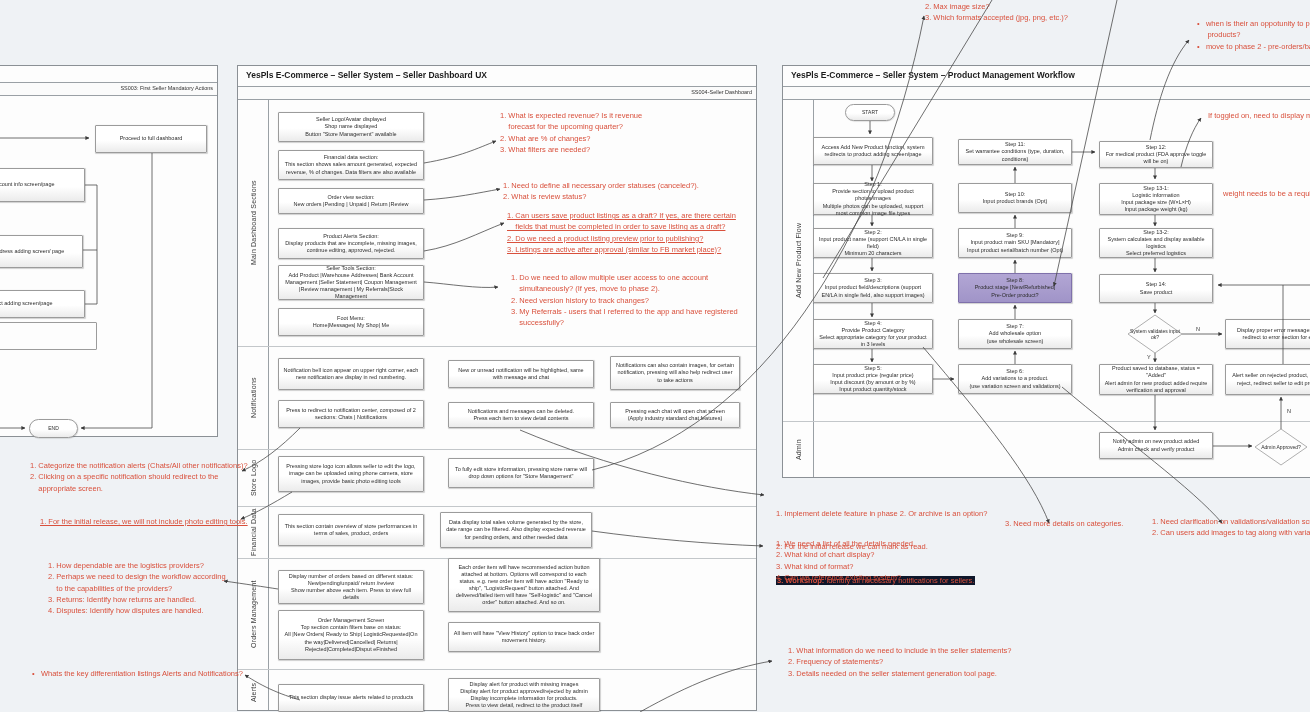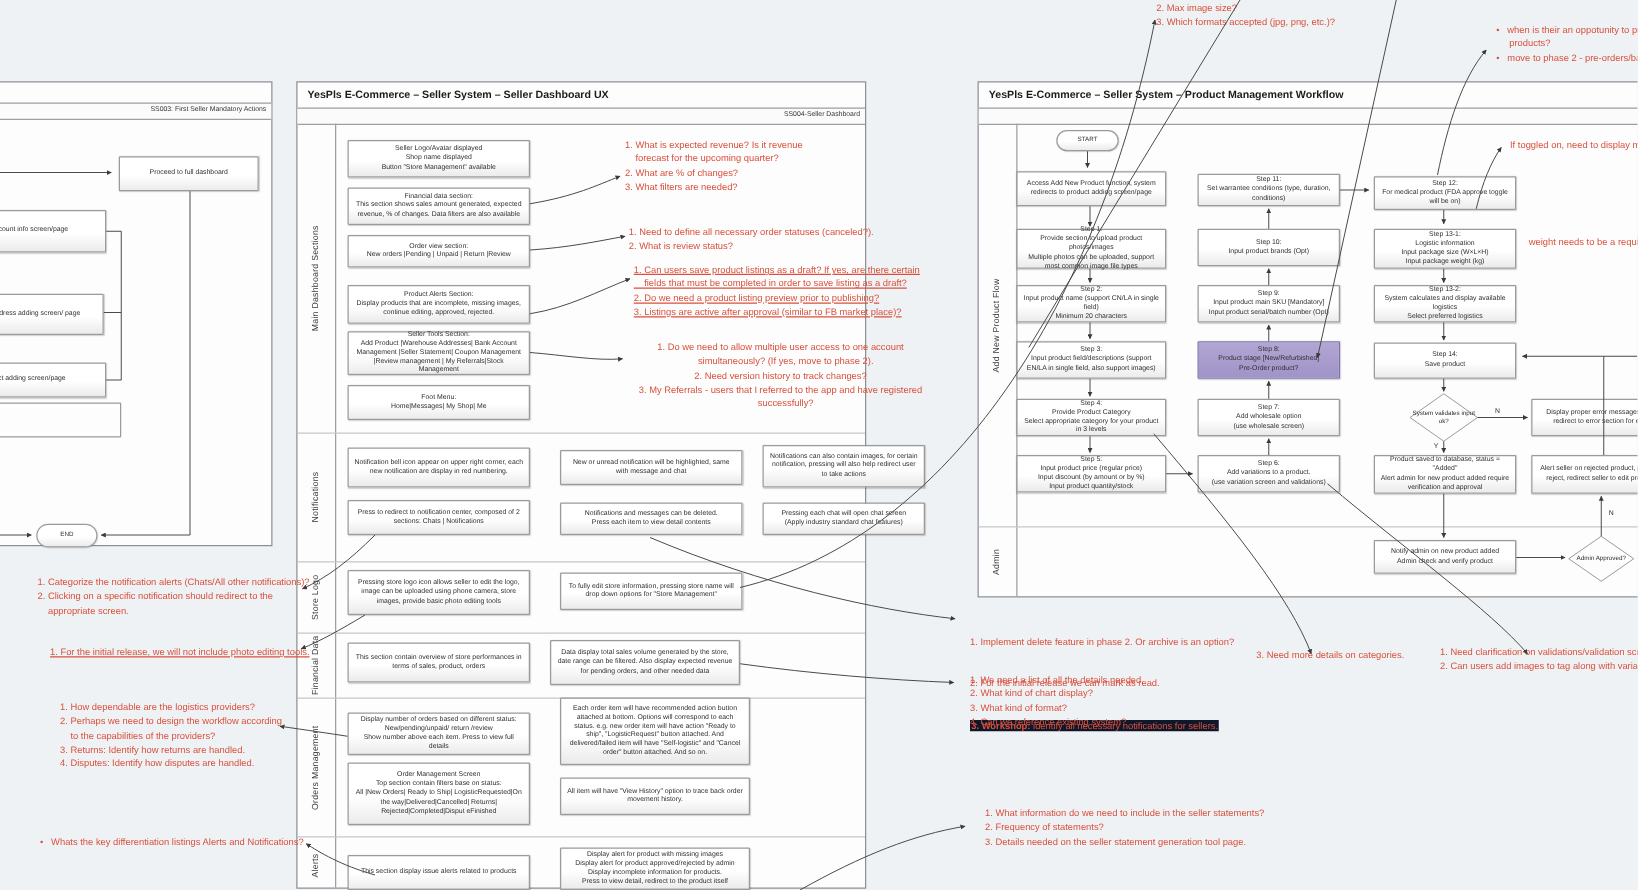--- a/index.html
+++ b/index.html
@@ -28,21 +28,21 @@
 <body>
 
 <div id="canvas">
 
   <div class="panel" style="left:-200px;top:65px;width:418px;height:372px;">
     <div class="tagstrip" style="top:16px;">
       <span class="tag">SS003: First Seller Mandatory Actions</span>
     </div>
   </div>
 
-  <div class="panel" style="left:237px;top:65px;width:456px;height:646px;">
+  <div class="panel" style="left:237px;top:65px;width:520px;height:646px;">
     <div class="ptitle">YesPls E-Commerce – Seller System – Seller Dashboard UX</div>
     <div class="tagstrip" style="top:20px;">
       <span class="tag">SS004-Seller Dashboard</span>
     </div>
     <div class="labelcol" style="left:0;top:33px;bottom:0;width:30px;"></div>
     <div class="rowline" style="top:280px;"></div>
     <div class="rowline" style="top:383px;"></div>
     <div class="rowline" style="top:440px;"></div>
     <div class="rowline" style="top:492px;"></div>
     <div class="rowline" style="top:603px;"></div>
@@ -180,21 +180,21 @@
   <div class="ann" style="left:500px;top:110px;">1. What is expected revenue? Is it revenue
     forecast for the upcoming quarter?
 2. What are % of changes?
 3. What filters are needed?</div>
   <div class="ann" style="left:503px;top:180px;">1. Need to define all necessary order statuses (canceled?).
 2. What is review status?</div>
   <div class="ann" style="left:507px;top:210px;text-decoration:underline;">1. Can users save product listings as a draft? If yes, are there certain
     fields that must be completed in order to save listing as a draft?
 2. Do we need a product listing preview prior to publishing?
 3. Listings are active after approval (similar to FB market place)?</div>
-  <div class="ann" style="left:511px;top:272px;text-align:center;">1. Do we need to allow multiple user access to one account
+  <div class="ann" style="left:511px;top:272px;">1. Do we need to allow multiple user access to one account
     simultaneously? (If yes, move to phase 2).
 2. Need version history to track changes?
 3. My Referrals - users that I referred to the app and have registered
     successfully?</div>
   <div class="ann" style="left:30px;top:460px;">1. Categorize the notification alerts (Chats/All other notifications)?
 2. Clicking on a specific notification should redirect to the
     appropriate screen.</div>
   <div class="ann" style="left:40px;top:516px;text-decoration:underline;">1. For the initial release, we will not include photo editing tools.</div>
   <div class="ann" style="left:48px;top:560px;">1. How dependable are the logistics providers?
 2. Perhaps we need to design the workflow according

